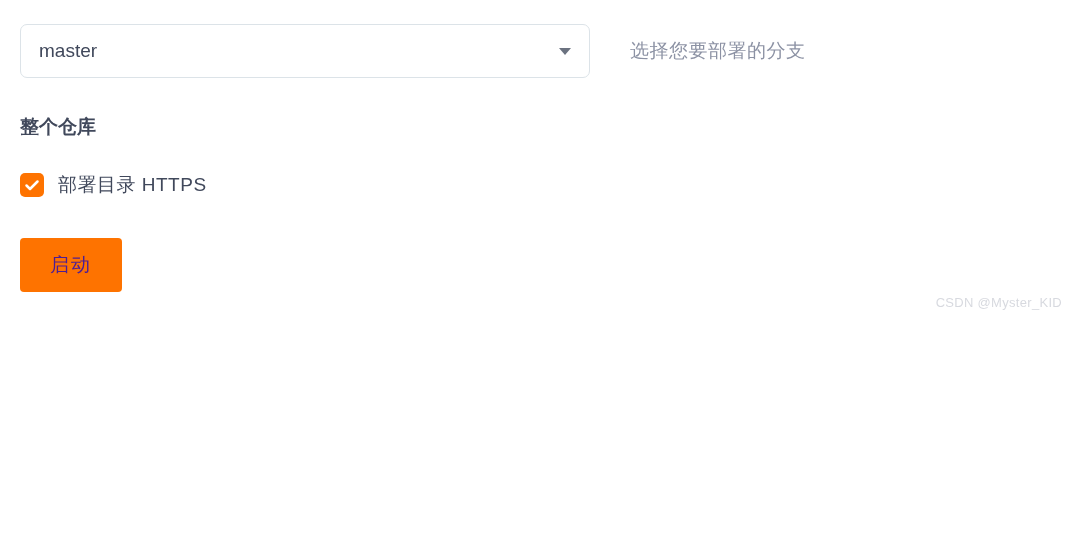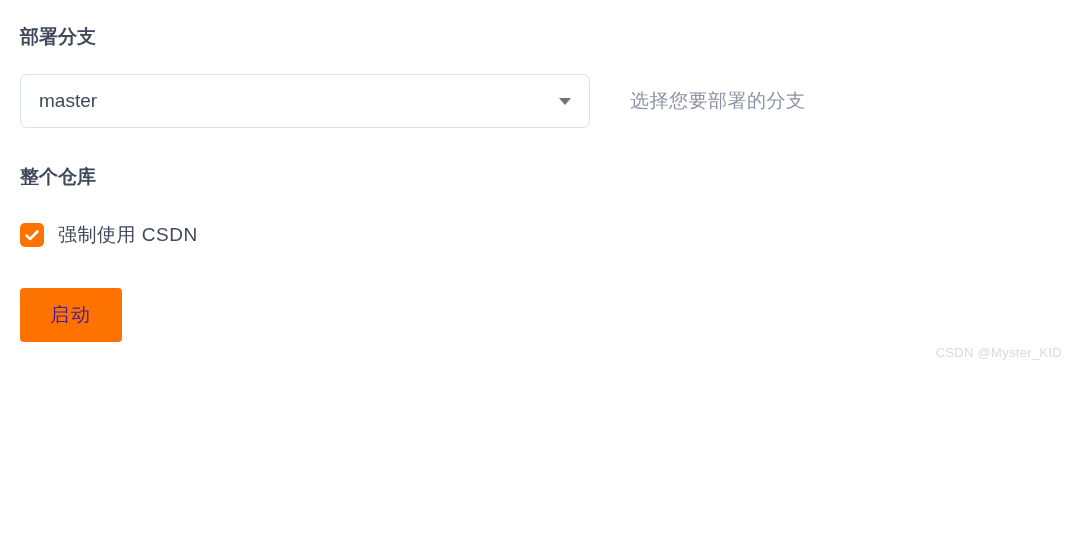--- a/index.html
+++ b/index.html
@@ -121,41 +121,40 @@
       letter-spacing: 0.3px;
       pointer-events: none;
     }
   </style>
 </head>
 <body>
 
 
 
 <div class="field-group">
-  <label class="field-label">部署分支</label>
   <div class="field-row">
     <div class="select-wrapper">
       <span class="select-value">master</span>
       <span class="caret-down"></span>
     </div>
     <div class="help-text">选择您要部署的分支</div>
   </div>
 </div>
 
 <div class="field-group">
   <label class="field-label">整个仓库</label>
 </div>
 
 <div class="checkbox-row">
   <div class="checkbox">
     <svg viewBox="0 0 16 16">
       <path d="M2.5 8.5 L6 12 L13.5 4.5" stroke="#ffffff" stroke-width="2.5" fill="none" stroke-linecap="round" stroke-linejoin="round"></path>
     </svg>
   </div>
-  <span class="checkbox-label">强制使用 CSDN</span>
+  <span class="checkbox-label">部署目录 HTTPS</span>
 </div>
 
 <button class="submit-btn">启动</button>
 
 <div class="watermark">CSDN @Myster_KID</div>
 
 
 
 
 </body></html>

